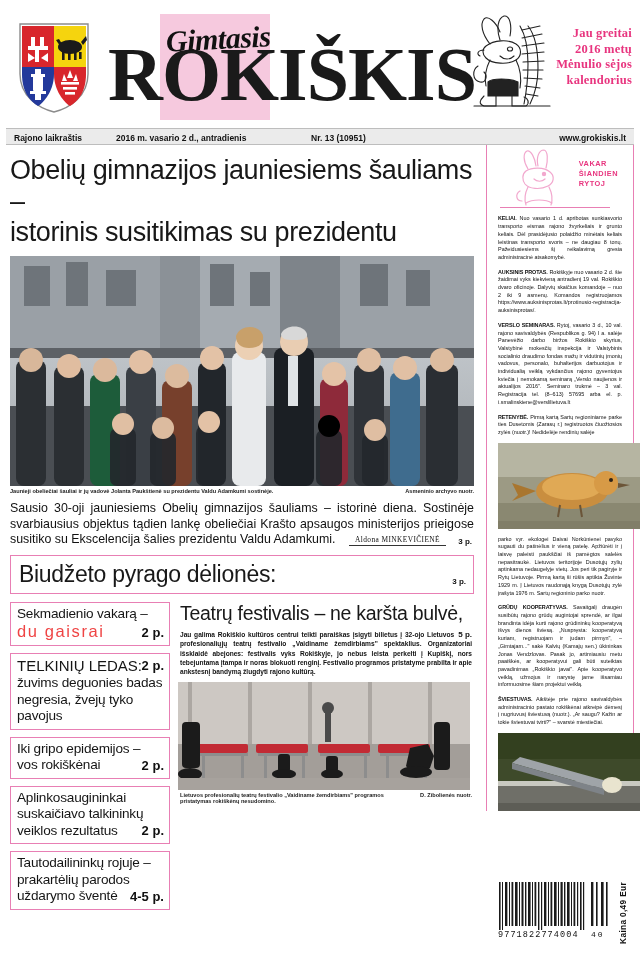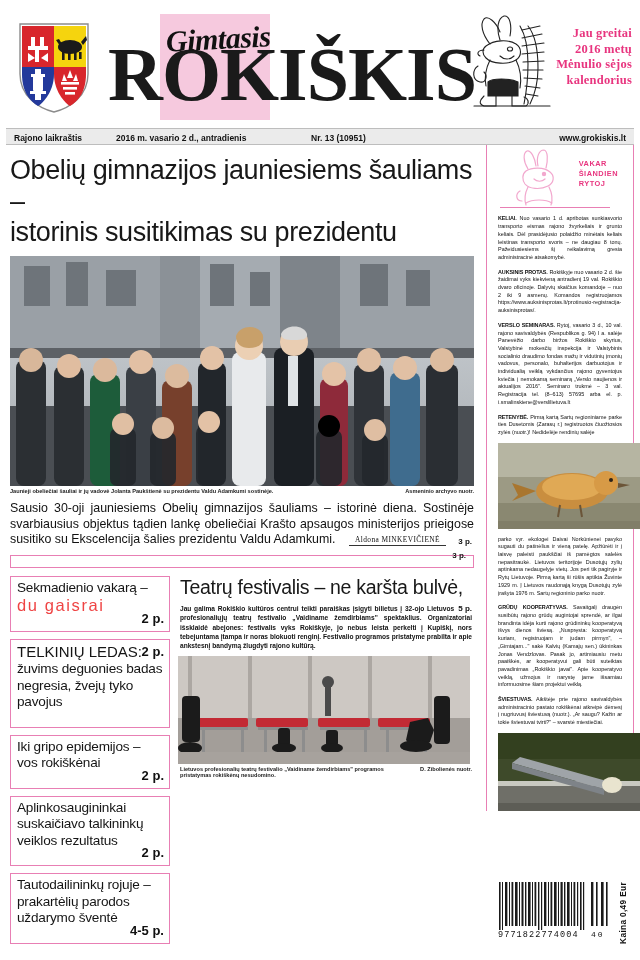--- a/index.html
+++ b/index.html
@@ -194,21 +194,21 @@
     margin: 8px 4px 0 4px;
     display: flex;
     gap: 8px;
   }
   .teaser-col { width: 160px; flex: none; }
   .feature-col { width: 296px; flex: none; }
 
   .teaser {
     position: relative;
     border: 1.6px solid #e87fb4;
-    padding: 3px 6px 16px 6px;
+    padding: 3px 6px 4px 6px;
     margin-bottom: 7px;
   }
   .teaser .t-line {
     font-size: 13.6px;
     line-height: 16.5px;
     color: #151515;
     letter-spacing: -0.2px;
   }
   .teaser .t-big {
     font-size: 16.5px;
@@ -539,20 +539,21 @@
         <div>Asmeninio archyvo nuotr.</div>
       </div>
 
       <div class="lead-deck">Sausio 30-oji jauniesiems Obelių gimnazijos šauliams – istorinė diena. Sostinėje svarbiausius objektus tądien lankę obeliečiai Krašto apsaugos ministerijos prieigose susitiko su Ekscelencija šalies prezidentu Valdu Adamkumi.</div>
       <div class="byline-row">
         <div class="byline">Aldona MINKEVIČIENĖ</div>
         <div class="pagenum-lead">3 p.</div>
       </div>
 
       <div class="budget-box">
+        <div class="budget-t1">Biudžeto pyrago dėlionės:</div>
         <div class="budget-page">3 p.</div>
       </div>
 
       <div class="lower">
 
         <div class="teaser-col">
 
           <div class="teaser">
             <div class="t-line">Sekmadienio vakarą –</div>
             <div class="t-big">du gaisrai</div>

